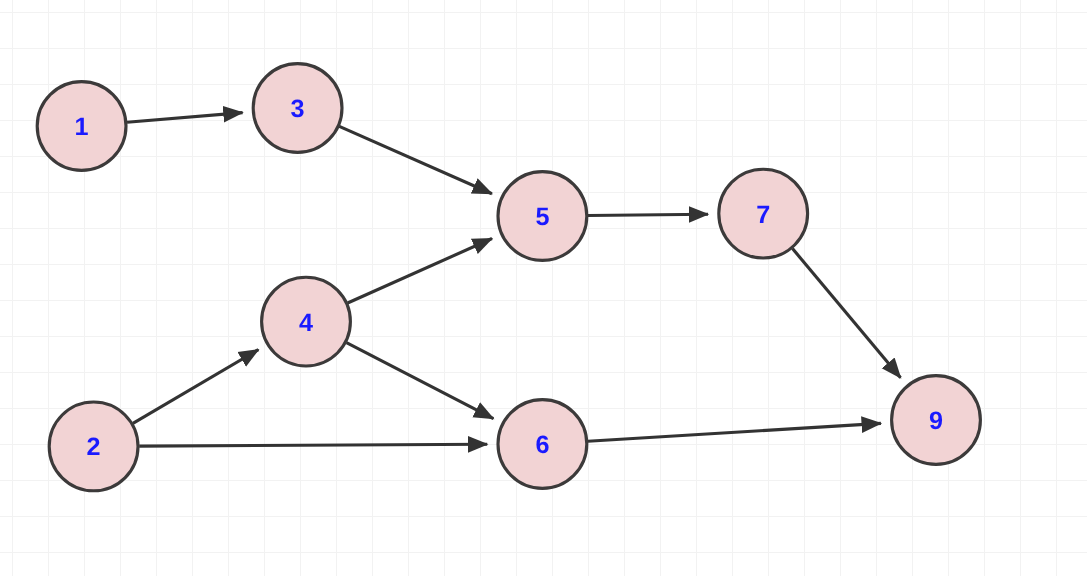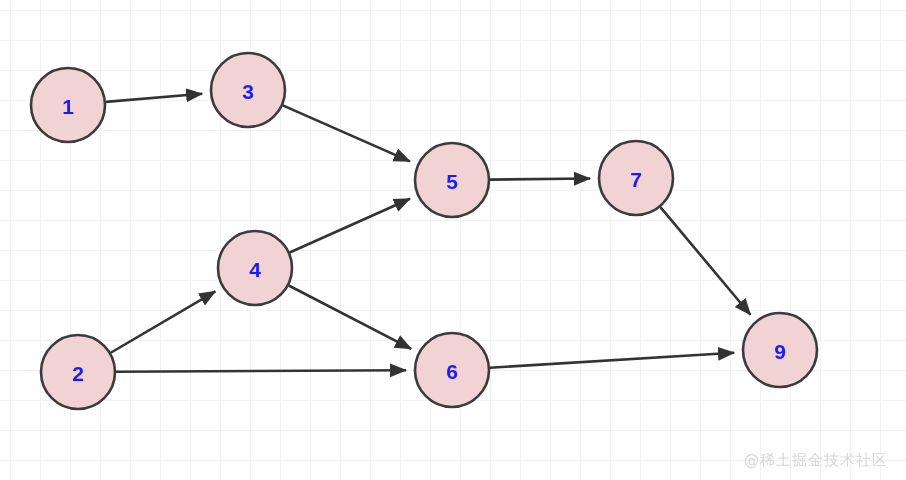--- a/index.html
+++ b/index.html
@@ -107,14 +107,13 @@
         <g>
           <circle cx="452" cy="370" r="37" class="node-circle" fill="#f2d3d4" stroke="#3c3a3a"></circle>
           <text x="452" y="371" class="node-label" fill="#1a1aff">6</text>
         </g>
         <g>
           <circle cx="780" cy="350" r="37" class="node-circle" fill="#f2d3d4" stroke="#3c3a3a"></circle>
           <text x="780" y="351" class="node-label" fill="#1a1aff">9</text>
         </g>
       </g>
   </svg>
-  <div id="watermark" style="color: rgb(214, 214, 214);">@稀土掘金技术社区</div>
 </div>
 
 </body></html>

